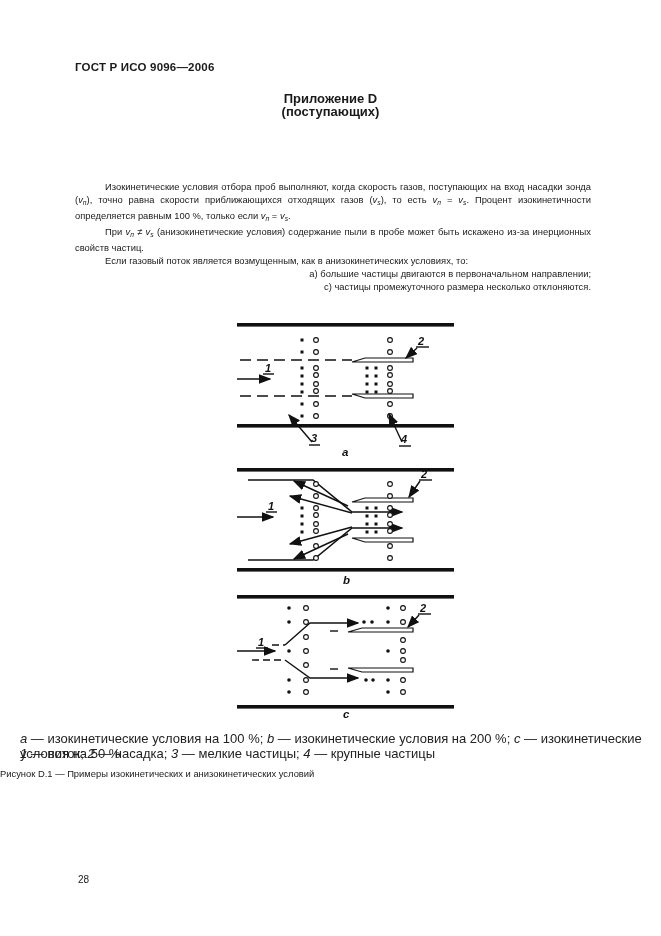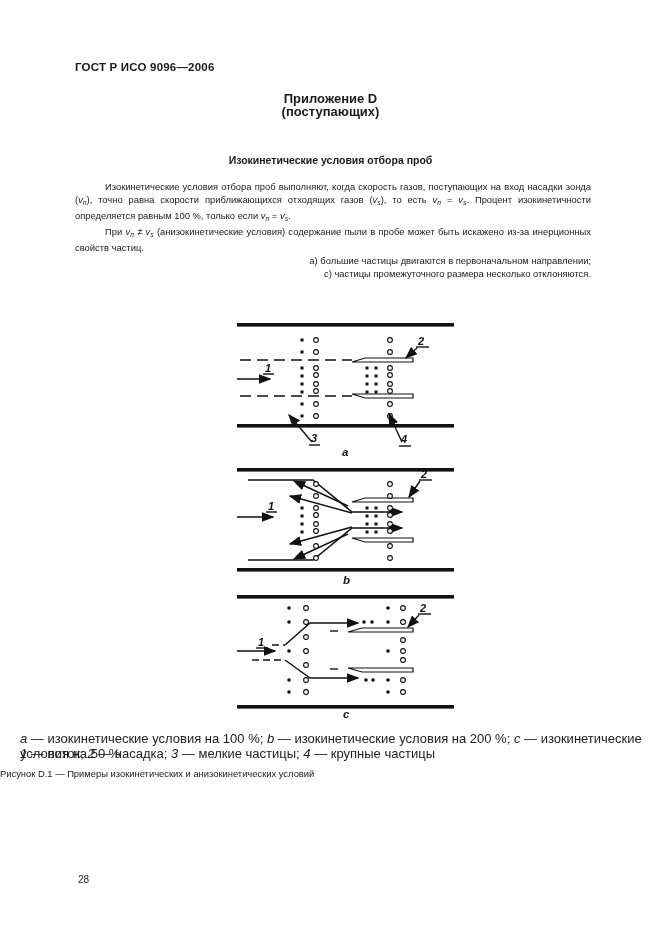--- a/index.html
+++ b/index.html
@@ -29,25 +29,25 @@
 
 <div class="page">
 
   <div class="doc-header">ГОСТ Р ИСО 9096—2006</div>
 
   <div class="annex">
     <div>Приложение D</div>
     <div>(поступающих)</div>
   </div>
 
-  <div class="doc-title">Изокинетические условия отбора проб</div>
 
   <div class="body-text">
     <p><span>Изокинетические условия отбора проб выполняют, когда скорость газов, поступающих на вход насадки зонда (</span><span class="it">v</span><span class="sub it">п</span><span>), точно равна скорости приближающихся отходящих газов (</span><span class="it">v</span><span class="sub it">s</span><span>), то есть </span><span class="it">v</span><span class="sub it">п</span><span> = </span><span class="it">v</span><span class="sub it">s</span><span>. Процент изокинетичности определяется равным 100 %, только если </span><span class="it">v</span><span class="sub it">п</span><span> = </span><span class="it">v</span><span class="sub it">s</span><span>.</span></p>
     <p><span>При </span><span class="it">v</span><span class="sub it">п</span><span> ≠ </span><span class="it">v</span><span class="sub it">s</span><span> (анизокинетические условия) содержание пыли в пробе может быть искажено из-за инерционных свойств частиц.</span></p>
+    <p><span>Если газовый поток является возмущенным, как в анизокинетических условиях, то:</span></p>
     <p class="noj">a)  большие частицы двигаются в первоначальном направлении;</p>
     <p class="noj">c)  частицы промежуточного размера несколько отклоняются.</p>
   </div>
 
   <svg id="dia-a" width="230" height="142" viewBox="0 0 230 142">
     <defs>
       <marker id="ahA" markerWidth="9" markerHeight="7" refX="8" refY="3.5" orient="auto">
         <path d="M0,0 L9,3.5 L0,7 Z" fill="#111"></path>
       </marker>
     </defs>

